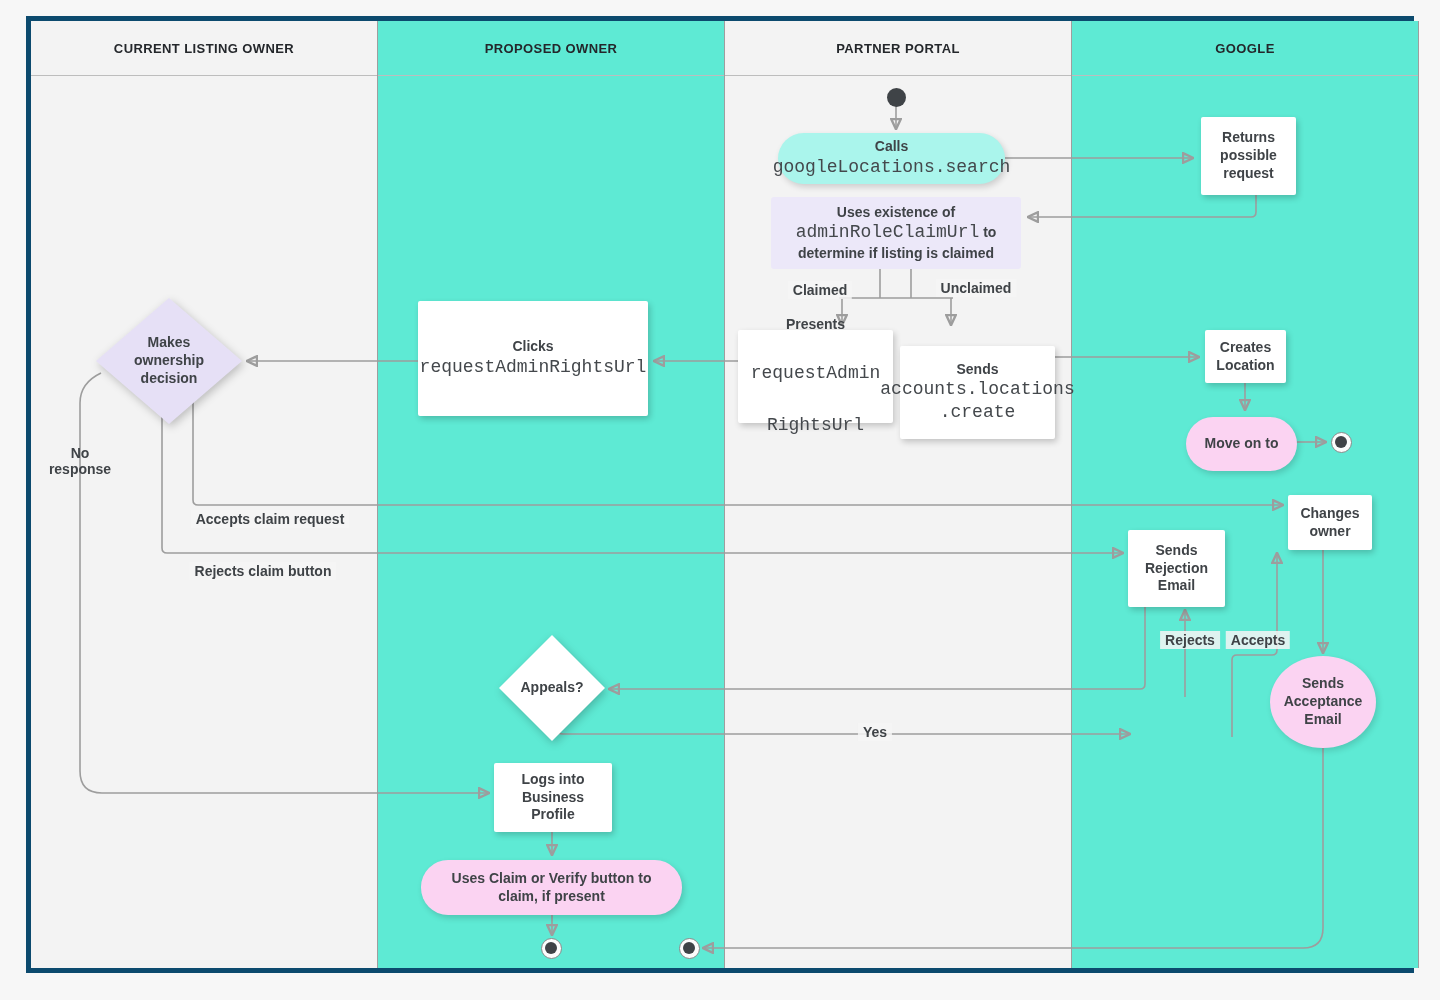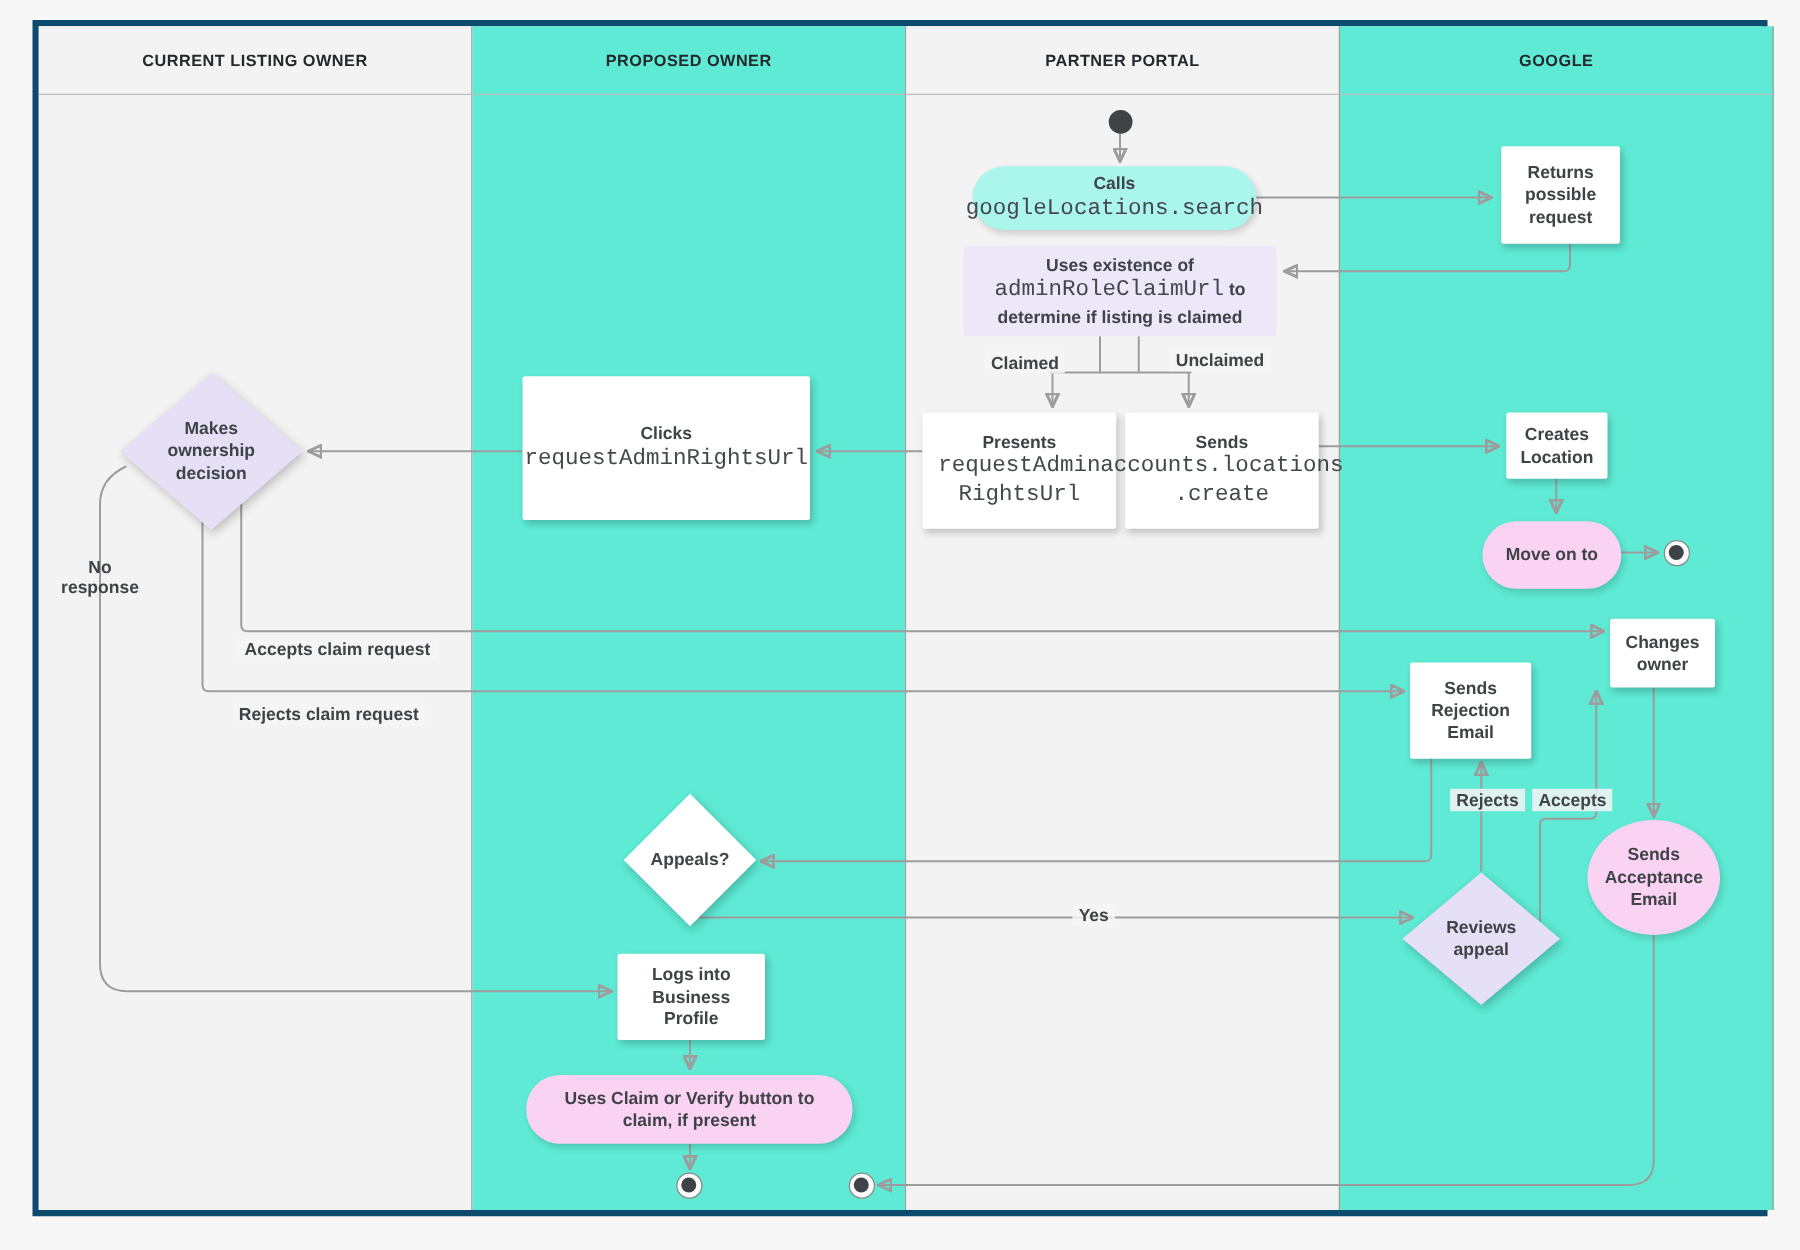--- a/index.html
+++ b/index.html
@@ -111,27 +111,27 @@
   <div class="node box bold" style="left:1170px; top:96px; width:95px; height:78px;">
     <span>Returns possible request</span>
   </div>
 
   <div class="node lavender-box" style="left:740px; top:176px; width:250px; height:72px;">
     <span class="bold">Uses existence of</span>
     <span><span class="mono">adminRoleClaimUrl</span><span class="bold"> to</span></span>
     <span class="bold">determine if listing is claimed</span>
   </div>
 
-  <div class="node box" style="left:707px; top:309px; width:155px; height:93px;">
+  <div class="node box" style="left:707px; top:309px; width:155px; height:93px;gap:29px;">
     <span class="bold">Presents</span>
     <span class="mono">requestAdmin</span>
     <span class="mono">RightsUrl</span>
   </div>
 
-  <div class="node box" style="left:869px; top:309px; width:155px; height:93px;">
+  <div class="node box" style="left:869px; top:325px; width:155px; height:93px;">
     <span class="bold">Sends</span>
     <span class="mono">accounts.locations</span>
     <span class="mono">.create</span>
   </div>
 
   <div class="node box bold" style="left:1174px; top:309px; width:81px; height:53px;">
     <span>Creates Location</span>
   </div>
 
   <div class="node pill pink bold" style="left:1155px; top:396px; width:111px; height:54px;">
@@ -158,35 +158,31 @@
 
   <div class="node pink circle-pill bold" style="left:1239px; top:635px; width:106px; height:92px;">
     <span style="width:90px;">Sends Acceptance Email</span>
   </div>
 
   <div class="node diamond" style="left:468px; top:614px; width:106px; height:106px;">
     <div class="shape white"></div>
     <div class="dtext">Appeals?</div>
   </div>
 
-  <div class="node diamond" style="left:1091px; top:677px; width:126px; height:106px;">
-    <div class="shape lav"></div>
-    <div class="dtext" style="width:80px;">Reviews appeal</div>
-  </div>
 
   <div class="node box bold" style="left:463px; top:742px; width:118px; height:69px;">
     <span style="width:80px;">Logs into Business Profile</span>
   </div>
 
   <div class="node pill pink bold" style="left:390px; top:839px; width:261px; height:55px;">
     <span style="width:230px;">Uses Claim or Verify button to claim, if present</span>
   </div>
 
   <div class="edge-label" style="left:789px; top:269px;">Claimed</div>
   <div class="edge-label" style="left:945px; top:267px;">Unclaimed</div>
   <div class="edge-label wrap" style="left:49px; top:440px;">No response</div>
   <div class="edge-label" style="left:239px; top:498px;">Accepts claim request</div>
-  <div class="edge-label" style="left:232px; top:550px;">Rejects claim request</div>
+  <div class="edge-label" style="left:232px; top:550px;">Rejects claim button</div>
   <div class="edge-label" style="left:1159px; top:619px;">Rejects</div>
   <div class="edge-label" style="left:1227px; top:619px;">Accepts</div>
   <div class="edge-label" style="left:844px; top:711px;">Yes</div>
 
 </div>
 
 </body></html>

